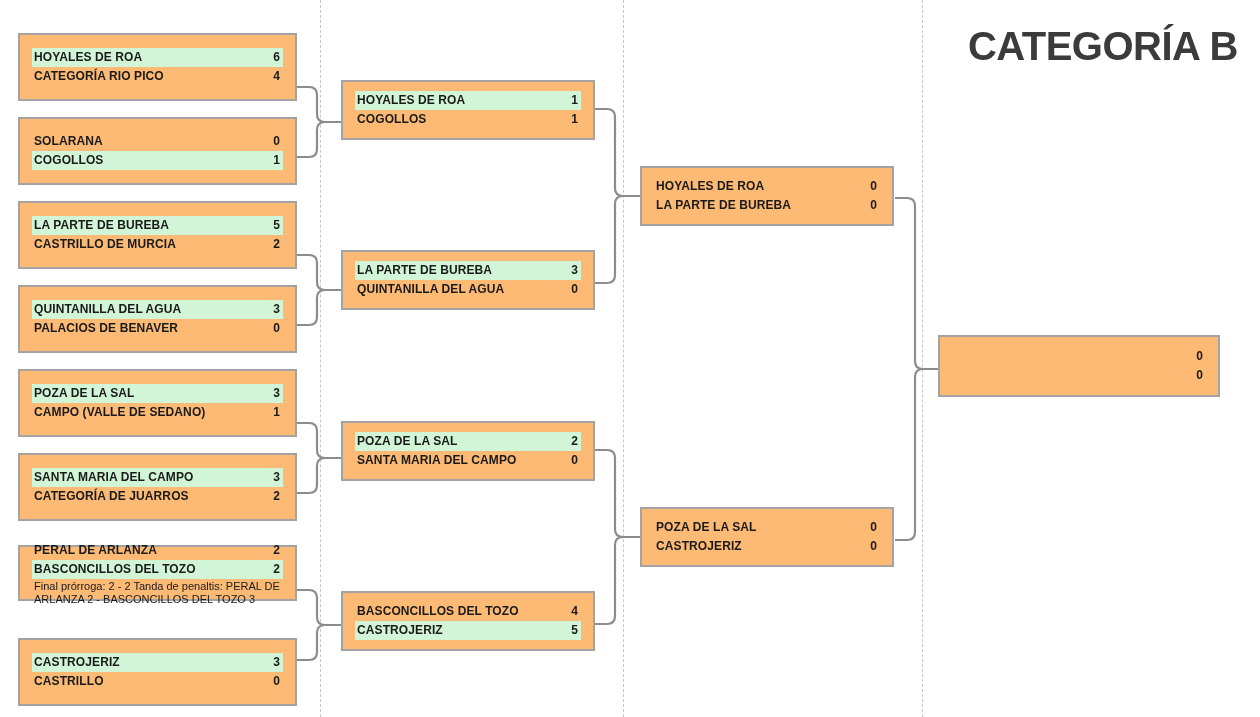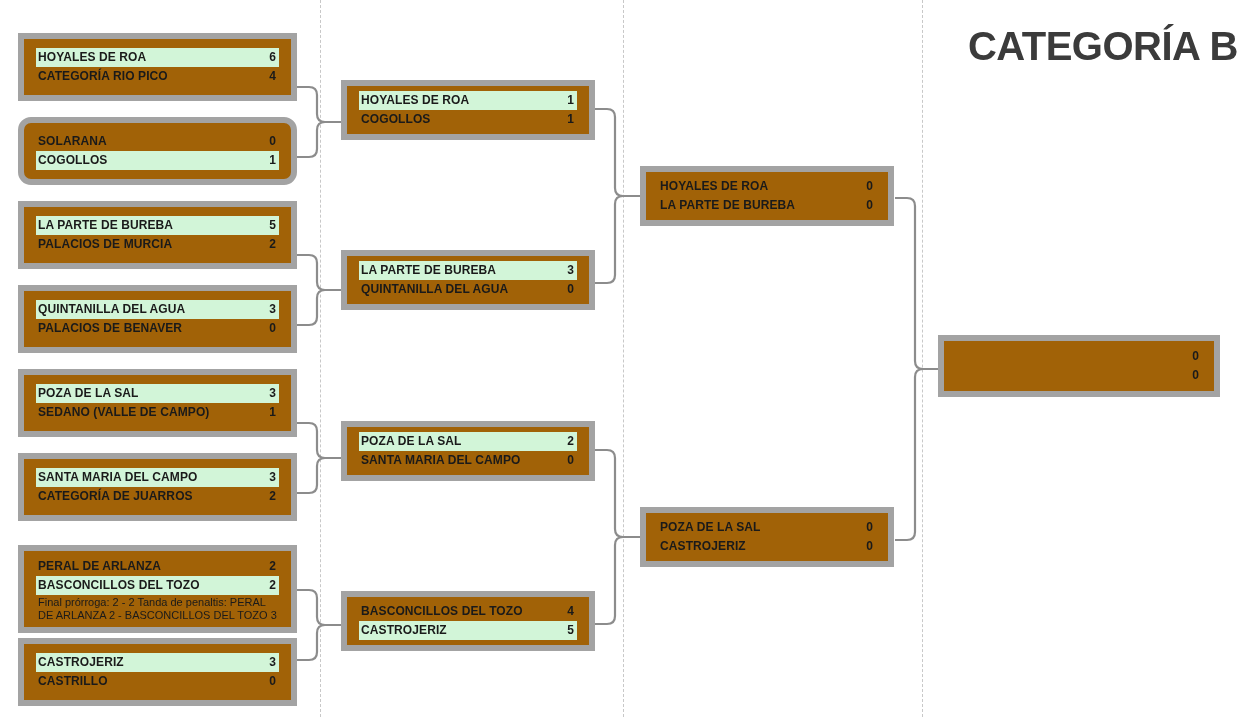--- a/index.html
+++ b/index.html
@@ -43,22 +43,22 @@
     color: #3b3b3b;
     text-align: right;
     white-space: nowrap;
     font-family: "Liberation Sans", sans-serif;
   }
 
   
   .match {
     position: absolute;
     box-sizing: border-box;
-    background: #a16207;
-    border: 6px solid #a3a3a3;
+    background: #fdba74;
+    border: 2px solid #a3a3a3;
     padding: 14px;
   }
   .match-inner {
     position: absolute;
     left: 12px;
     right: 12px;
     top: 50%;
     transform: translateY(-50%);
   }
   .team-row {
@@ -158,41 +158,41 @@
         <span class="team-name">HOYALES DE ROA</span>
         <span class="team-score">6</span>
       </div>
       <div class="team-row">
         <span class="team-name">CATEGORÍA RIO PICO</span>
         <span class="team-score">4</span>
       </div>
     </div>
   </div>
 
-  <div class="match" style="left:18px; top:117px; width:279px; height:68px;border-radius:13px;">
+  <div class="match" style="left:18px; top:117px; width:279px; height:68px;">
     <div class="match-inner">
       <div class="team-row">
         <span class="team-name">SOLARANA</span>
         <span class="team-score">0</span>
       </div>
       <div class="team-row winner">
         <span class="team-name">COGOLLOS</span>
         <span class="team-score">1</span>
       </div>
     </div>
   </div>
 
   <div class="match" style="left:18px; top:201px; width:279px; height:68px;">
     <div class="match-inner">
       <div class="team-row winner">
         <span class="team-name">LA PARTE DE BUREBA</span>
         <span class="team-score">5</span>
       </div>
       <div class="team-row">
-        <span class="team-name">PALACIOS DE MURCIA</span>
+        <span class="team-name">CASTRILLO DE MURCIA</span>
         <span class="team-score">2</span>
       </div>
     </div>
   </div>
 
   <div class="match" style="left:18px; top:285px; width:279px; height:68px;">
     <div class="match-inner">
       <div class="team-row winner">
         <span class="team-name">QUINTANILLA DEL AGUA</span>
         <span class="team-score">3</span>
@@ -204,40 +204,40 @@
     </div>
   </div>
 
   <div class="match" style="left:18px; top:369px; width:279px; height:68px;">
     <div class="match-inner">
       <div class="team-row winner">
         <span class="team-name">POZA DE LA SAL</span>
         <span class="team-score">3</span>
       </div>
       <div class="team-row">
-        <span class="team-name">SEDANO (VALLE DE CAMPO)</span>
+        <span class="team-name">CAMPO (VALLE DE SEDANO)</span>
         <span class="team-score">1</span>
       </div>
     </div>
   </div>
 
   <div class="match" style="left:18px; top:453px; width:279px; height:68px;">
     <div class="match-inner">
       <div class="team-row winner">
         <span class="team-name">SANTA MARIA DEL CAMPO</span>
         <span class="team-score">3</span>
       </div>
       <div class="team-row">
         <span class="team-name">CATEGORÍA DE JUARROS</span>
         <span class="team-score">2</span>
       </div>
     </div>
   </div>
 
-  <div class="match" style="left:18px; top:545px; width:279px; height:88px;">
+  <div class="match" style="left:18px; top:545px; width:279px; height:56px;">
     <div class="match-inner">
       <div class="team-row">
         <span class="team-name">PERAL DE ARLANZA</span>
         <span class="team-score">2</span>
       </div>
       <div class="team-row winner">
         <span class="team-name">BASCONCILLOS DEL TOZO</span>
         <span class="team-score">2</span>
       </div>
       <div class="match-note">Final prórroga: 2 - 2 Tanda de penaltis: PERAL DE ARLANZA 2 - BASCONCILLOS DEL TOZO 3</div>

